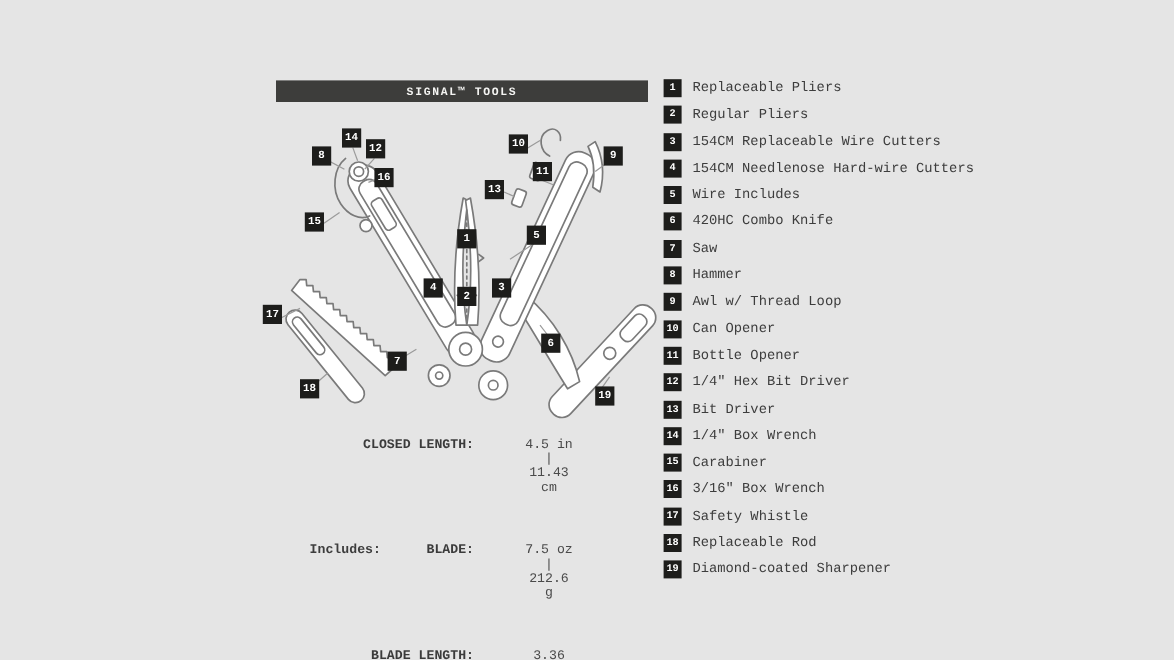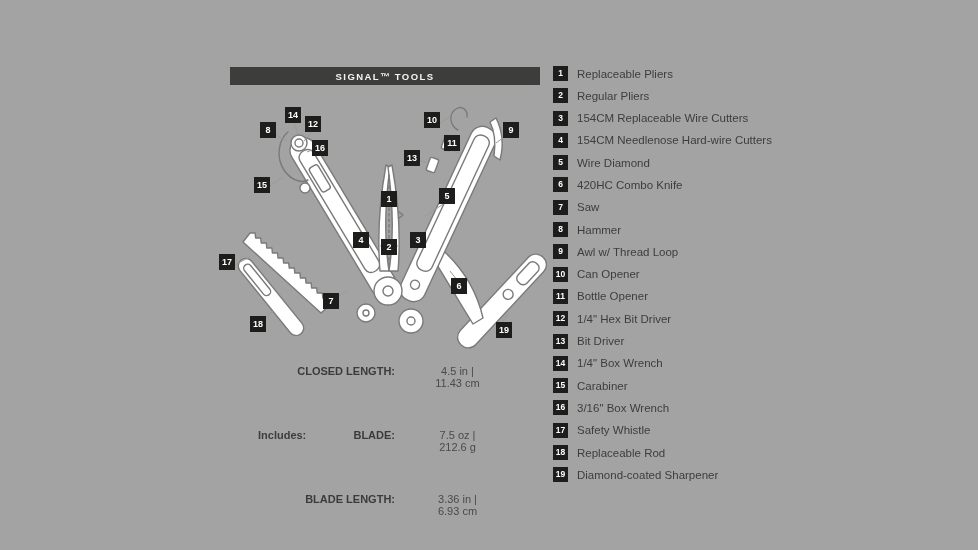--- a/index.html
+++ b/index.html
@@ -1,38 +1,38 @@
 <!DOCTYPE html>
 <html><head>
 <meta charset="utf-8">
 <style>
   html,body{margin:0;padding:0;background:#fff;}
-  .page{position:relative;width:978px;height:550px;background:#a3a3a3;overflow:hidden;
-        font-family:Liberation Sans, sans-serif;color:#3c3c3c;}
+  .page{position:relative;width:978px;height:550px;background:#e5e5e5;overflow:hidden;
+        font-family:Liberation Mono, monospace;color:#3c3c3c;}
   .title-bar{position:absolute;left:230px;top:67px;width:310px;height:18px;background:#3d3d3b;
              color:#f4f4f2;font-size:9.5px;font-weight:bold;letter-spacing:1.4px;
              display:flex;align-items:center;justify-content:center;}
   svg.illu{position:absolute;left:0;top:0;}
   
   .co{position:absolute;width:16px;height:16px;background:#1d1d1b;color:#fff;
       font-size:9px;font-weight:bold;text-align:center;line-height:16px;z-index:5;}
   
   .legend{position:absolute;left:553px;top:66px;width:230px;}
   .lrow{display:flex;align-items:center;height:15px;margin-bottom:7.3px;}
   .lnum{flex:0 0 15px;width:15px;height:15px;background:#1d1d1b;color:#fff;font-size:8.5px;
         font-weight:bold;text-align:center;line-height:15px;}
   .llabel{padding-left:9px;font-size:11.5px;color:#3d3d3d;white-space:nowrap;}
   
   .specs{position:absolute;left:230px;top:365px;width:250px;display:grid;
          grid-template-columns:165px 1fr;column-gap:5px;row-gap:5px;font-size:11px;line-height:12px;gap:40px;}
   .spec-label{text-align:right;font-weight:bold;color:#3b3b3b;}
   .spec-value{text-align:center;color:#4a4a4a;}
   
   .includes{position:absolute;left:258px;top:429px;font-size:11px;color:#3d3d3d;}
-  .inc-label{font-weight:bold;margin-bottom:4px;}
+  .inc-label{font-weight:bold;margin-bottom:4px;margin-top:24px;}
   .inc-text{white-space:nowrap;}
 </style>
 </head>
 <body>
 
 <div class="page">
 
   <div class="title-bar">
     <span>SIGNAL™ TOOLS</span>
   </div>
@@ -154,21 +154,21 @@
         <span class="llabel">154CM Replaceable Wire Cutters</span>
       </div>
 
       <div class="lrow">
         <span class="lnum">4</span>
         <span class="llabel">154CM Needlenose Hard-wire Cutters</span>
       </div>
 
       <div class="lrow">
         <span class="lnum">5</span>
-        <span class="llabel">Wire Diamond</span>
+        <span class="llabel">Wire Includes</span>
       </div>
 
       <div class="lrow">
         <span class="lnum">6</span>
         <span class="llabel">420HC Combo Knife</span>
       </div>
 
       <div class="lrow">
         <span class="lnum">7</span>
         <span class="llabel">Saw</span>

